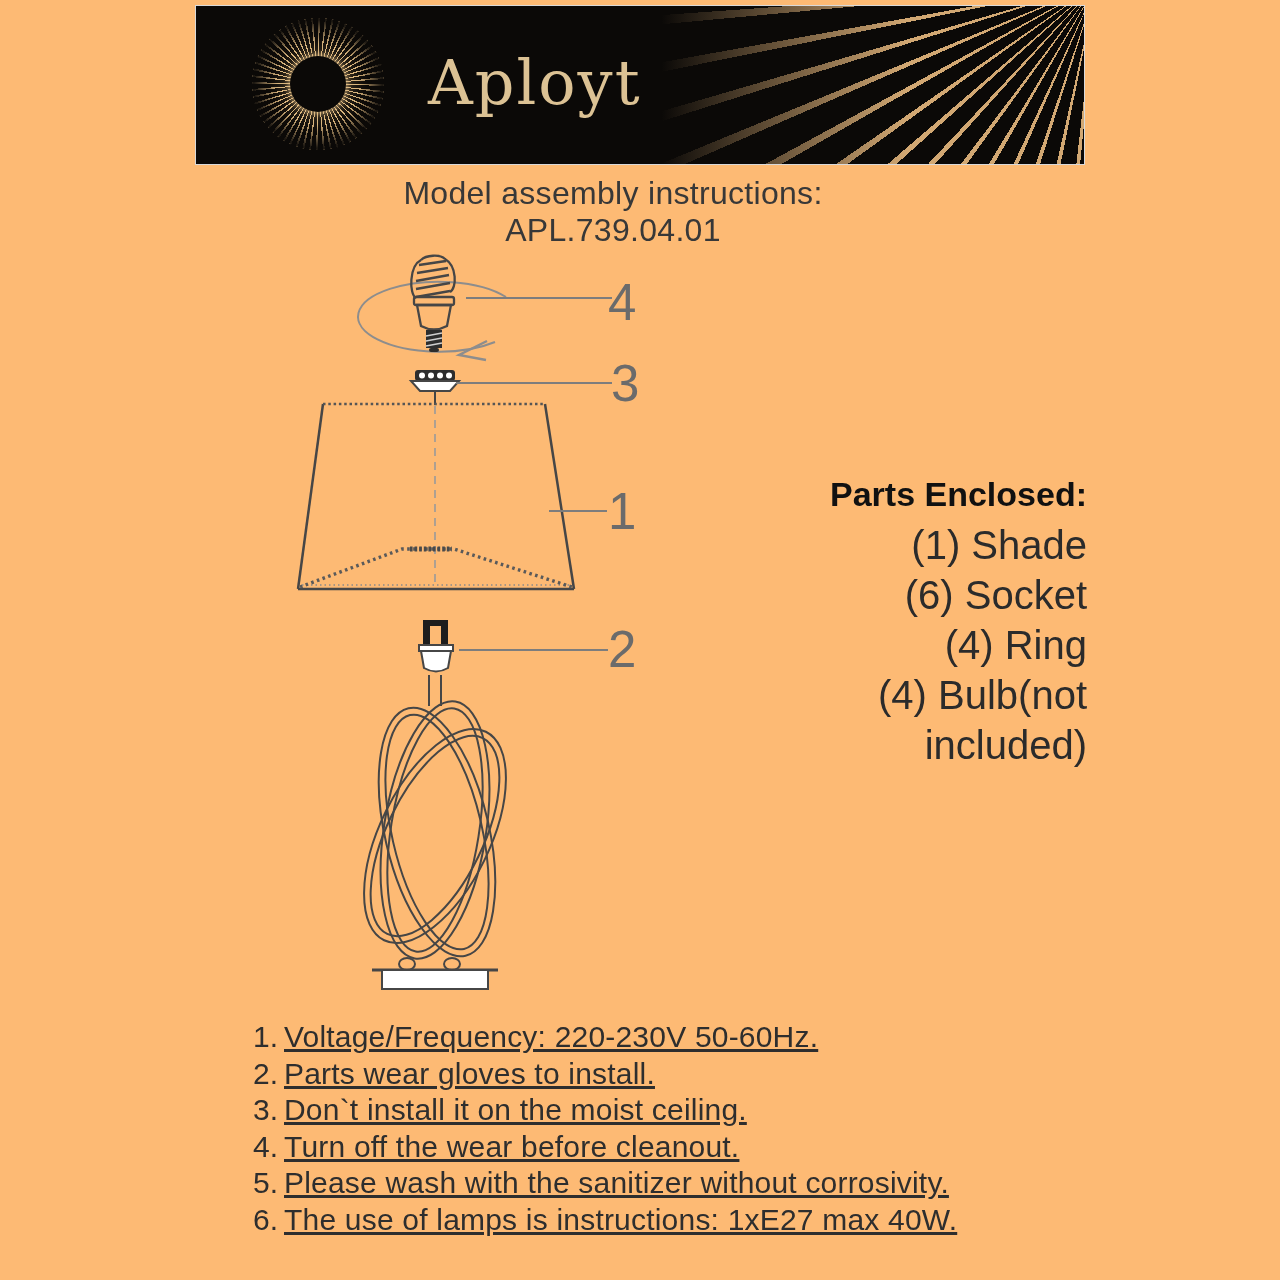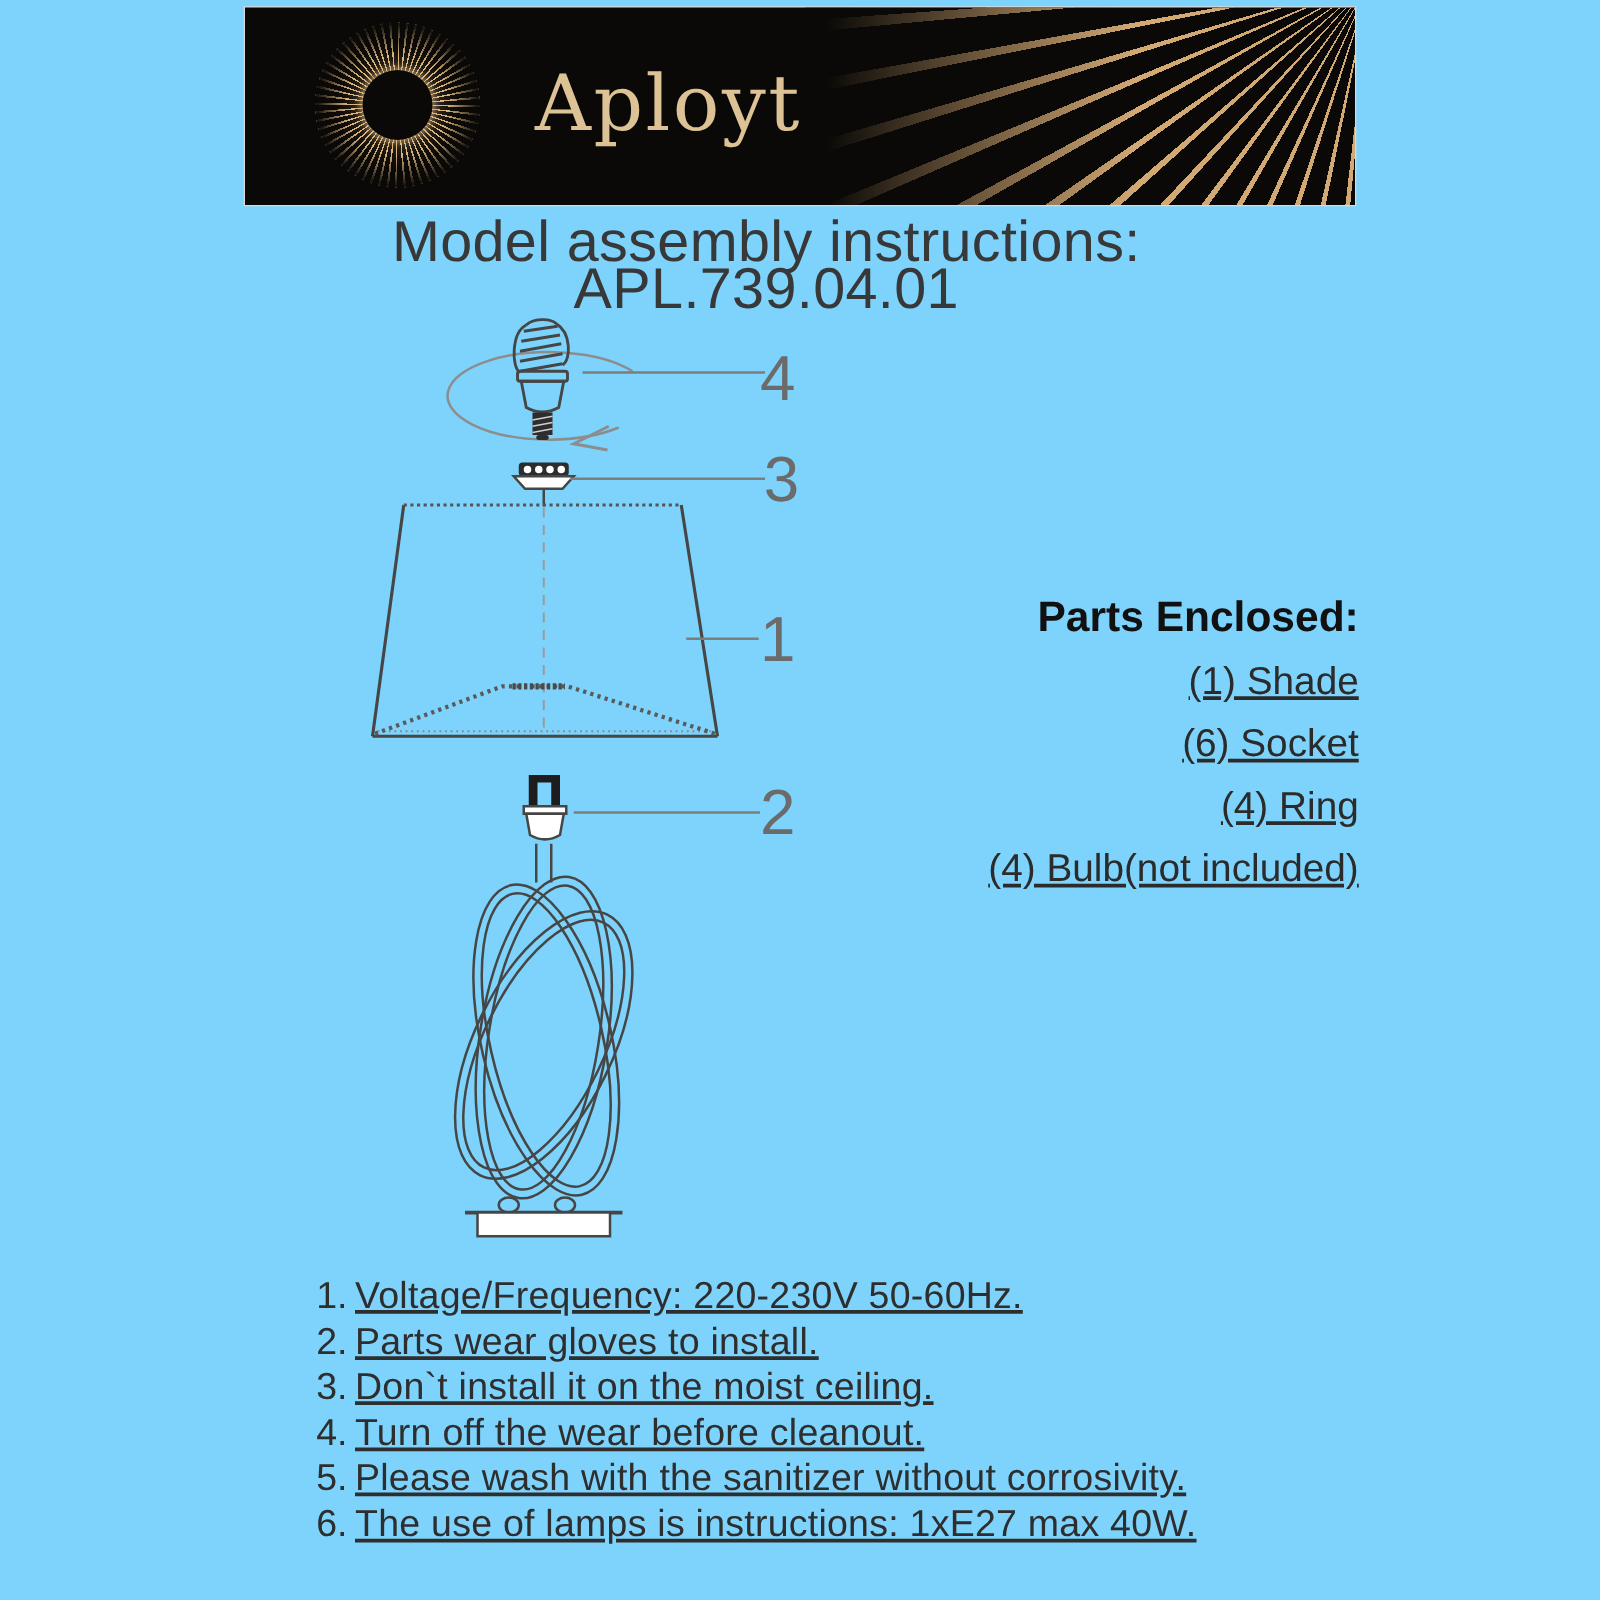--- a/index.html
+++ b/index.html
@@ -1,53 +1,53 @@
 <!DOCTYPE html>
 <html><head>
 <meta charset="utf-8">
 <style>
   html,body{margin:0;padding:0;background:#ffffff;}
   body{width:1280px;height:1280px;position:relative;overflow:hidden;
        font-family:"Liberation Sans","DejaVu Sans",sans-serif;}
-  .page{position:absolute;inset:0;background:#7dd3fc;}
+  .page{position:absolute;inset:0;background:#fdba74;}
 
   
   .banner{position:absolute;left:196px;top:6px;width:888px;height:158px;
           background:#0B0907;overflow:hidden;box-shadow:0 0 0 1px #d9d9d9;}
   .starburst{position:absolute;left:56px;top:12px;width:132px;height:132px;border-radius:50%;
           background:repeating-conic-gradient(#D9B57E 0deg 1.7deg, rgba(217,181,126,0) 1.7deg 6deg);}
   .starburst::before{content:"";position:absolute;inset:0;border-radius:50%;
           background:radial-gradient(circle at center, rgba(11,9,7,0) 40px, rgba(11,9,7,0.92) 64px);}
   .starburst::after{content:"";position:absolute;left:50%;top:50%;width:56px;height:56px;
           margin:-28px 0 0 -28px;border-radius:50%;background:#0B0907;
           box-shadow:0 0 20px 6px rgba(228,190,130,0.30),0 0 5px 2px rgba(233,199,142,0.6);}
   .brand{position:absolute;left:232px;top:38px;font-family:"DejaVu Serif","Liberation Serif",serif;
           font-size:62px;line-height:78px;color:#DCC294;letter-spacing:2px;font-weight:normal;}
   .rays{position:absolute;right:0;top:0;width:440px;height:158px;
           background:repeating-conic-gradient(from 150deg at 103% -14%, rgba(210,168,115,0) 0deg 4.9deg, #D2A873 4.9deg 6.1deg);}
   .rays::after{content:"";position:absolute;inset:0;
           background:linear-gradient(to left, rgba(11,9,7,0) 0%, rgba(11,9,7,0) 40%, #0B0907 96%);}
 
   
   .title-block{position:absolute;left:0;top:175px;width:1226px;text-align:center;
-          color:#383838;font-size:46px;line-height:37px;letter-spacing:0.3px;}
+          color:#383838;font-size:32px;line-height:37px;letter-spacing:0.3px;}
 
   
   svg.diagram{position:absolute;left:250px;top:240px;width:380px;height:770px;}
   .callout{position:absolute;font-size:51px;line-height:52px;color:#6b6b6b;}
   .co-4{left:608px;top:277px;}
   .co-3{left:611px;top:358px;}
   .co-1{left:608px;top:486px;}
   .co-2{left:608px;top:624px;}
 
   
   .parts{position:absolute;left:727px;top:474px;width:360px;text-align:right;}
   .parts-heading{font-size:34px;font-weight:bold;color:#111111;line-height:40px;margin:0 0 6px 0;}
   .parts-list{list-style:none;margin:0;padding:0;}
-  .parts-list li{font-size:31px;color:#2b2b2b;line-height:50px;text-decoration:underline;}
+  .parts-list li{font-size:40px;color:#2b2b2b;line-height:50px;}
 
   
   .instructions{position:absolute;left:253px;top:1019px;width:840px;}
   .inst-row{display:flex;height:36.5px;align-items:center;}
   .inst-num{flex:0 0 31px;font-size:30px;color:#2e2e2e;}
   .inst-text{font-size:30px;color:#2e2e2e;letter-spacing:0.2px;white-space:nowrap;text-decoration:underline;}
 </style>
 </head>
 <body>
 

